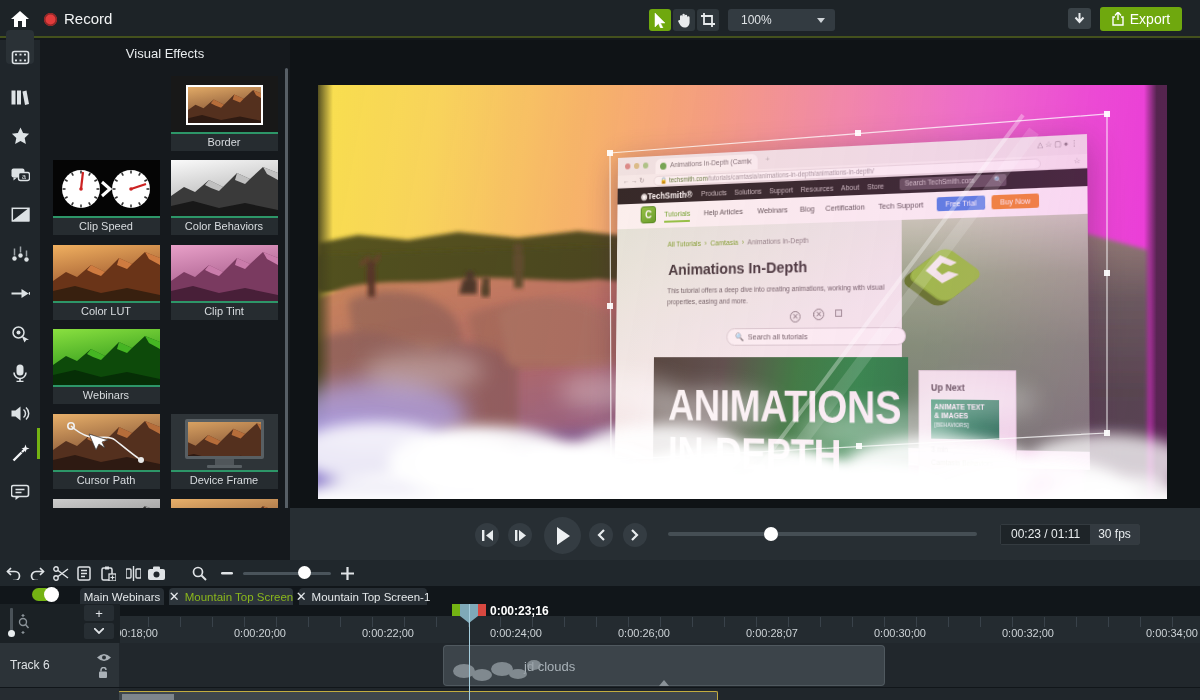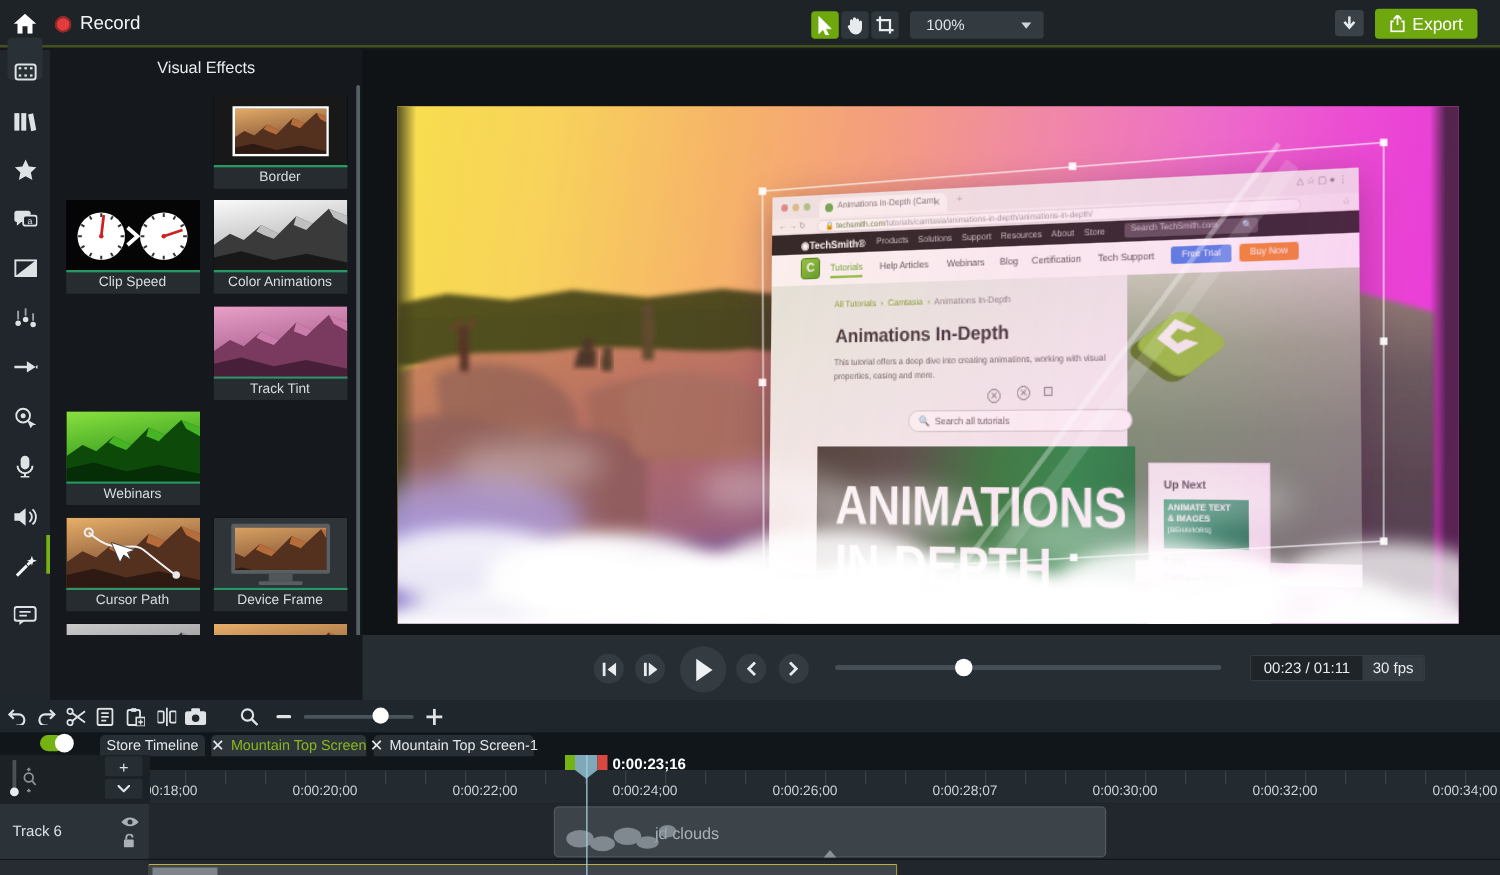--- a/index.html
+++ b/index.html
@@ -257,38 +257,55 @@
                 <stop offset="0" stop-color="#fafafa"></stop>
                 <stop offset="1" stop-color="#a8a8a8"></stop>
               </linearGradient>
             </defs>
             <rect width="107" height="58" fill="url(#g6929)"></rect>
             <path d="M0,36 L13,27 24,32 38,20 52,27 66,13 79,19 92,7 107,13 V58 H0 Z" fill="#3a3a3a"></path>
             <path d="M38,20 L52,27 48,31 40,28 34,25 Z M66,13 79,19 74,24 64,20 Z M92,7 107,13 107,20 96,14 Z" fill="#d8d8d8" opacity="0.85"></path>
             <path d="M0,46 22,41 48,48 74,43 107,50 V58 H0 Z" fill="#181818"></path>
           </svg>
         </div>
-        <div class="lb">Color Animations</div>
+        <div class="lb">Color Behaviors</div>
+      </div>
+      <div class="tile" style="left:12.5px;top:204.8px;">
+        <div class="th">
+          <svg width="107" height="58" viewBox="0 0 107 58">
+            <defs>
+              <linearGradient id="g69377" x1="0" y1="0" x2="0.3" y2="1">
+                <stop offset="0" stop-color="#f0b060"></stop>
+                <stop offset="1" stop-color="#8a4424"></stop>
+              </linearGradient>
+            </defs>
+            <rect width="107" height="58" fill="url(#g69377)"></rect>
+            <path d="M0,36 L13,27 24,32 38,20 52,27 66,13 79,19 92,7 107,13 V58 H0 Z" fill="#6a3418"></path>
+            <path d="M38,20 L52,27 48,31 40,28 34,25 Z M66,13 79,19 74,24 64,20 Z M92,7 107,13 107,20 96,14 Z" fill="#e08848" opacity="0.85"></path>
+            <path d="M0,46 22,41 48,48 74,43 107,50 V58 H0 Z" fill="#38200f"></path>
+          </svg>
+        </div>
+        <div class="lb">Color LUT</div>
       </div>
       <div class="tile" style="left:130.5px;top:204.8px;">
         <div class="th">
           <svg width="107" height="58" viewBox="0 0 107 58">
             <defs>
               <linearGradient id="g32220" x1="0" y1="0" x2="0.3" y2="1">
                 <stop offset="0" stop-color="#e8a0c8"></stop>
                 <stop offset="1" stop-color="#9a5080"></stop>
               </linearGradient>
             </defs>
             <rect width="107" height="58" fill="url(#g32220)"></rect>
             <path d="M0,36 L13,27 24,32 38,20 52,27 66,13 79,19 92,7 107,13 V58 H0 Z" fill="#7a3a60"></path>
             <path d="M38,20 L52,27 48,31 40,28 34,25 Z M66,13 79,19 74,24 64,20 Z M92,7 107,13 107,20 96,14 Z" fill="#d888b8" opacity="0.85"></path>
             <path d="M0,46 22,41 48,48 74,43 107,50 V58 H0 Z" fill="#481f38"></path>
           </svg>
         </div>
-        <div class="lb">Track Tint</div>
+        <div class="lb">Clip Tint</div>
       </div>
       <div class="tile" style="left:12.5px;top:289.4px;">
         <div class="th">
           <svg width="107" height="58" viewBox="0 0 107 58">
             <defs>
               <linearGradient id="g72238" x1="0" y1="0" x2="0.3" y2="1">
                 <stop offset="0" stop-color="#8ae040"></stop>
                 <stop offset="1" stop-color="#1e8a14"></stop>
               </linearGradient>
             </defs>
@@ -673,21 +690,21 @@
       <div class="ti" style="left:336px;">
         <svg width="13" height="13" viewBox="0 0 13 13">
           <path d="M6.5 0 V13 M0 6.5 H13" stroke="#dfe3e6" stroke-width="2.2"></path>
         </svg>
       </div>
     </div>
 <div id="timeline">
       <div id="toggle">
         <div class="kn"></div>
       </div>
-      <div class="tab" style="left:80px;width:84px;">Store Timeline</div>
+      <div class="tab" style="left:80px;width:84px;">Main Webinars</div>
       <div class="tab" style="left:169px;width:124px;background:#2d353b;color:#8ab71c;"><span style="color:#e8ebee;font-size:13px;">✕</span>Mountain Top Screen</div>
       <div class="tab" style="left:299px;width:128px;"><span style="font-size:13px;">✕</span>Mountain Top Screen-1</div>
       <div id="lcol">
         <div class="pmbtn" style="top:1px;">+</div>
         <div class="pmbtn" style="top:19px;">
           <svg width="10" height="6" viewBox="0 0 10 6">
             <path d="M0 0 L5 5 L10 0" stroke="#dfe3e6" stroke-width="1.8" fill="none"></path>
           </svg>
         </div>
         <div class="abs" style="left:10px;top:4px;width:2.5px;height:26px;background:#4a5258;border-radius:1px;"></div>

